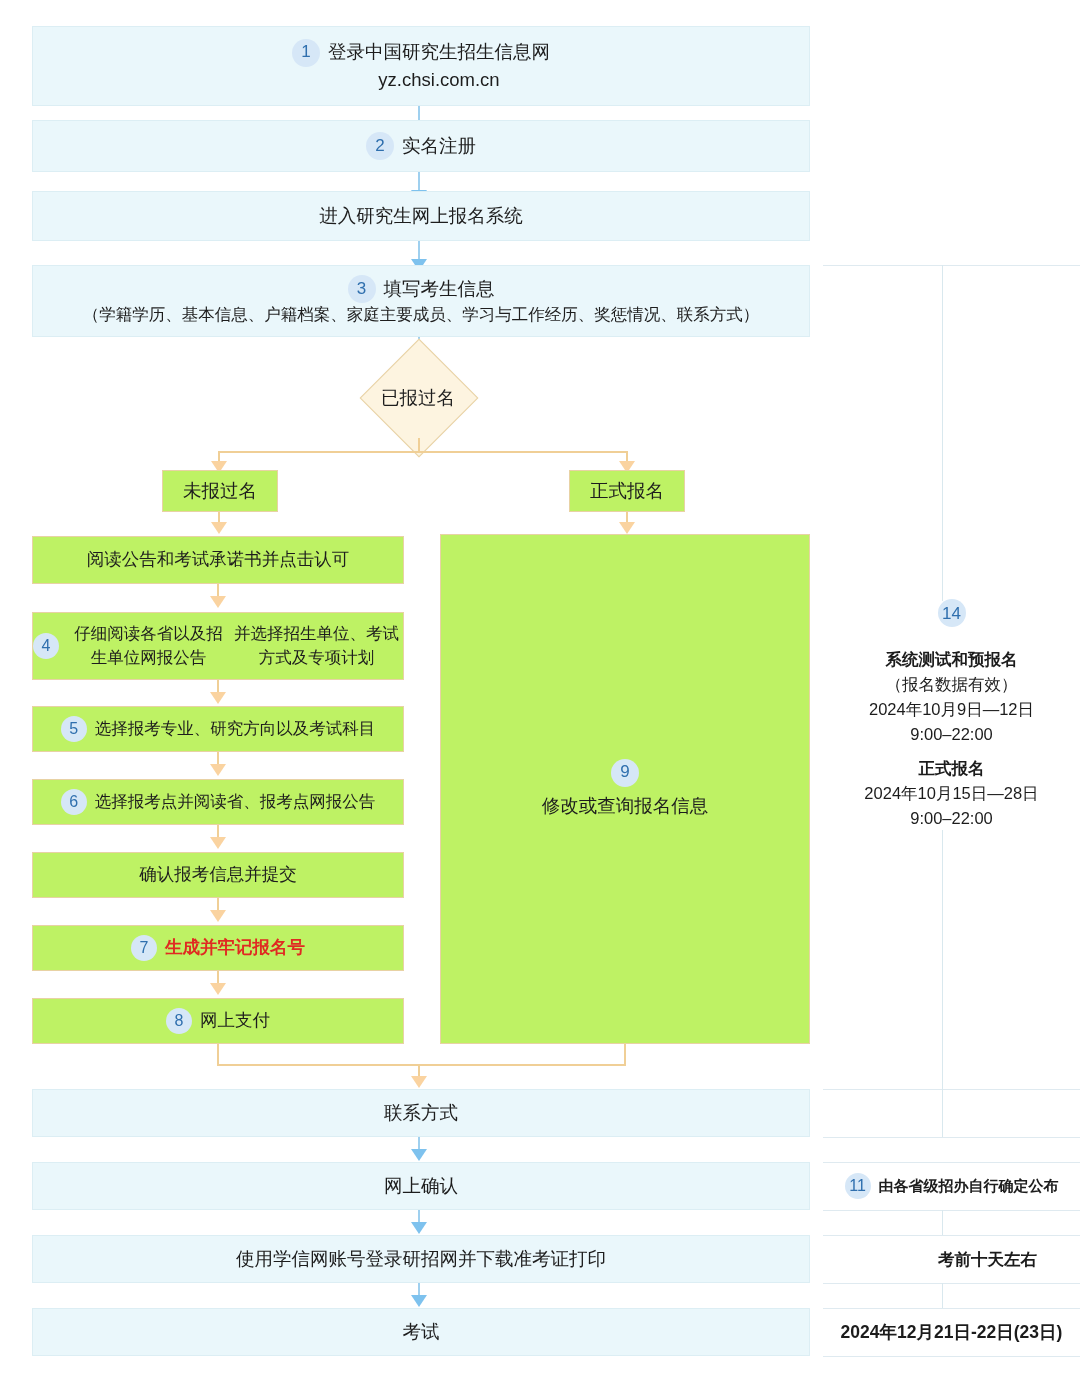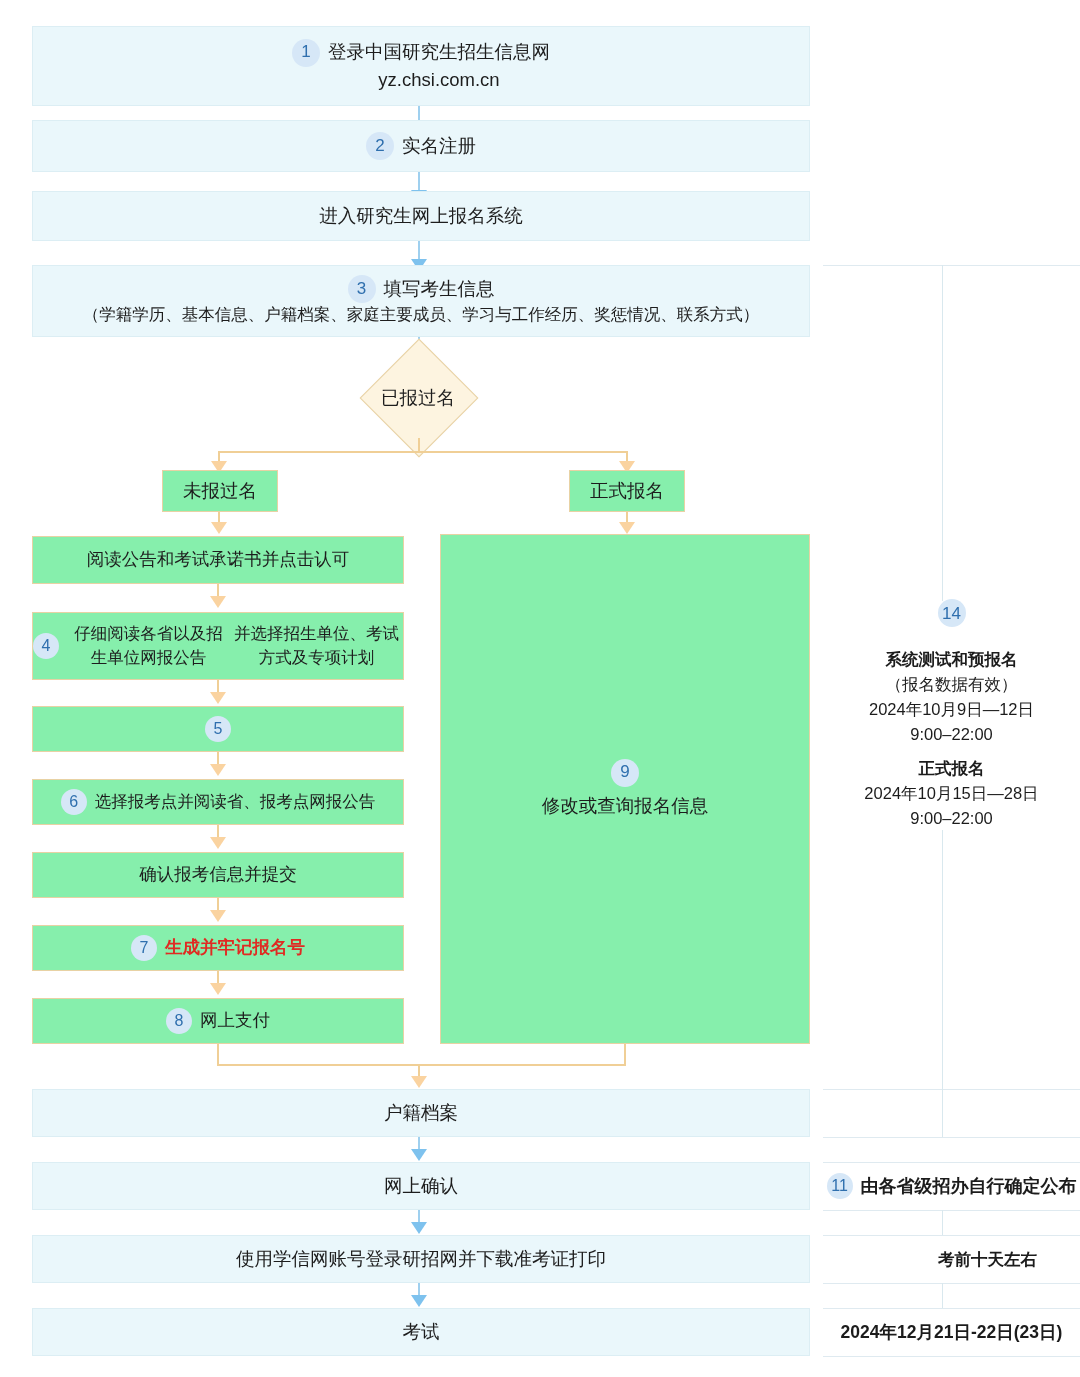--- a/index.html
+++ b/index.html
@@ -29,21 +29,21 @@
     justify-content: center;
     text-align: center;
     line-height: 1.45;
   }
   .box-blue {
     background: #eaf7fb;
     border: 1px solid #dceef4;
     color: #1d1d1d;
   }
   .box-cream {
-    background: #86efac;
+    background: #bef264;
     border: 1px solid #e8d2a4;
     color: #1d1d1d;
   }
 
   .row-line { display: flex; align-items: center; justify-content: center; gap: 8px; }
 
   .badge {
     display: inline-flex;
     align-items: center;
     justify-content: center;
@@ -55,21 +55,21 @@
     font-size: 17px;
     font-weight: 400;
     flex: 0 0 auto;
     letter-spacing: 0;
   }
   .badge.small { width: 26px; height: 26px; font-size: 16px; }
 
   .t18 { font-size: 18.5px; }
   .t17 { font-size: 17.5px; }
   .t16 { font-size: 16.5px; }
-  .t15 { font-size: 18px; }
+  .t15 { font-size: 15px; }
   .red { color: #e02a22; font-weight: bold; }
   .bold { font-weight: bold; }
 
   
   .conn {
     position: absolute;
     background: #9fd0ef;
   }
   .conn.orange { background: #f0cf96; }
 
@@ -204,20 +204,21 @@
         <span class="t16">并选择招生单位、考试方式及专项计划</span>
       </span>
     </div>
   </div>
   <div class="conn orange" style="left:217px; top:680px; width:2px; height:16px;"></div>
   <div class="arrow orange" style="left:210px; top:692px;"></div>
 
   <div class="box box-cream" style="left:32px; top:706px; width:372px; height:46px;">
     <div class="row-line">
       <span class="badge small">5</span>
+      <span class="t16">选择报考专业、研究方向以及考试科目</span>
     </div>
   </div>
   <div class="conn orange" style="left:217px; top:752px; width:2px; height:16px;"></div>
   <div class="arrow orange" style="left:210px; top:764px;"></div>
 
   <div class="box box-cream" style="left:32px; top:779px; width:372px; height:46px;">
     <div class="row-line">
       <span class="badge small">6</span>
       <span class="t16">选择报考点并阅读省、报考点网报公告</span>
     </div>
@@ -252,21 +253,21 @@
     <span class="t18" style="margin-top:6px;">修改或查询报名信息</span>
   </div>
 
   <div class="conn orange" style="left:217px; top:1044px; width:2px; height:22px;"></div>
   <div class="conn orange" style="left:624px; top:1044px; width:2px; height:22px;"></div>
   <div class="conn orange" style="left:217px; top:1064px; width:409px; height:2px;"></div>
   <div class="conn orange" style="left:418px; top:1064px; width:2px; height:16px;"></div>
   <div class="arrow orange" style="left:411px; top:1076px;"></div>
 
   <div class="box box-blue" style="left:32px; top:1089px; width:778px; height:48px;">
-    <span class="t18">户籍档案</span>
+    <span class="t18">联系方式</span>
   </div>
   <div class="conn" style="left:418px; top:1137px; width:2px; height:16px;"></div>
   <div class="arrow" style="left:411px; top:1149px;"></div>
 
   <div class="box box-blue" style="left:32px; top:1162px; width:778px; height:48px;">
     <span class="t18">网上确认</span>
   </div>
   <div class="conn" style="left:418px; top:1210px; width:2px; height:16px;"></div>
   <div class="arrow" style="left:411px; top:1222px;"></div>
 

